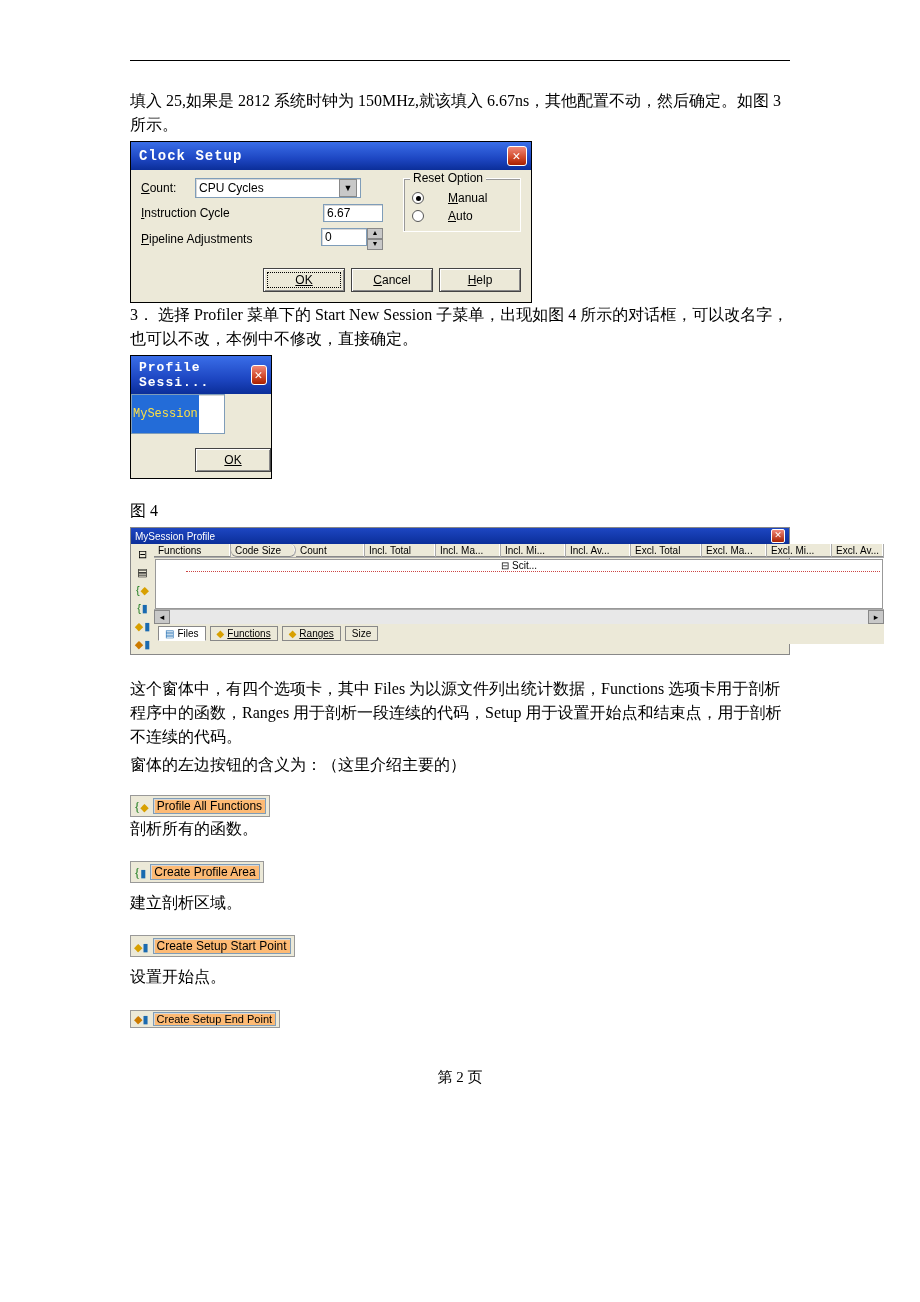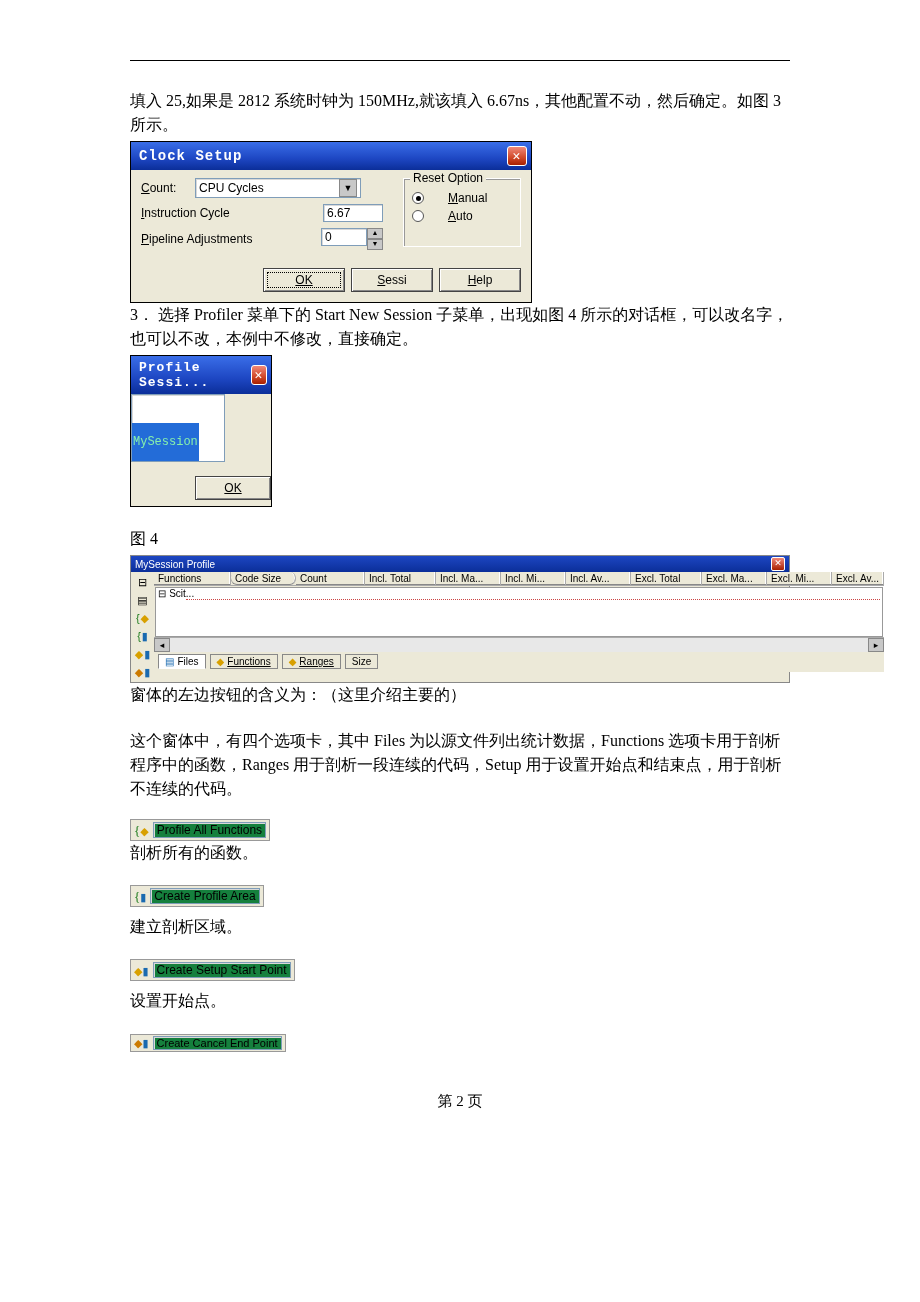--- a/index.html
+++ b/index.html
@@ -75,21 +75,21 @@
   .spin-wrap { display: flex; }
   .spin-btns { display: flex; flex-direction: column; }
   .spin-btns div {
     width: 14px; height: 9px; background: #c8c8c8;
     border: 1px solid #888; font-size: 7px; line-height: 7px;
     text-align: center;
   }
   .fieldset {
     border: 1px solid #fff;
     box-shadow: inset 1px 1px 0 #999;
-    padding: 8px 8px 19px 8px;
+    padding: 8px 8px 4px 8px;
     position: relative;
     width: 100px;
   }
   .fieldset-legend {
     position: absolute; top: -8px; left: 6px;
     background: #ece9d8; padding: 0 3px; font-size: 12px;
   }
   .radio-row { display: flex; align-items: center; gap: 24px; margin: 4px 0; }
   .radio {
     width: 12px; height: 12px; border-radius: 50%;
@@ -111,25 +111,24 @@
     font-size: 12px;
     display: inline-flex; align-items: center; justify-content: center;
     padding: 0 10px;
   }
   .btn.default { outline: 1px dotted #000; outline-offset: -5px; }
   .sel-input {
     background: #fff; border: 1px solid #7f9db9; box-shadow: inset 1px 1px 0 #d8d8d8;
     padding: 0; width: 92px;
   }
   .sel-text {
-    background: #236cd8; color: #86efac;
+    background: #236cd8; color: #fde047;
     font-family: "Courier New", monospace;
     font-size: 12px; padding: 12px 1px;
     display: inline-block;
-    margin-top: 28px;
   }
 
   
   .prof-win { border: 1px solid #888; font-size: 10px; }
   .prof-title {
     background: linear-gradient(#1d46c2, #0b2e99);
     color: #fff; padding: 1px 4px;
     display: flex; justify-content: space-between; align-items: center;
     font-family: Tahoma, sans-serif;
   }
@@ -146,21 +145,21 @@
   .prof-main { flex: 1; display: flex; flex-direction: column; }
   .prof-hdr {
     display: flex;
     background: #ece9d8; border-bottom: 1px solid #aaa;
   }
   .colh {
     border-right: 1px solid #aaa; padding: 1px 4px; font-family: Tahoma, sans-serif;
     white-space: nowrap; box-shadow: inset 0 -1px 0 #888, inset -1px 0 0 #fff;
   }
   .prof-rows { background: #fff; height: 48px; overflow: hidden; border: 1px solid #999; margin: 1px 1px 0 1px; }
-  .tree-row { font-family: Tahoma, sans-serif; padding: 0 2px; font-size: 10px; }
+  .tree-row { font-family: Tahoma, sans-serif; padding: 0 2px; font-size: 10px; text-align: center; }
   .tree-dots {
     height: 1px; border-top: 1px dotted #c44;
     margin: 0 2px 0 30px;
   }
   .hscroll {
     height: 14px; background: #ece9d8; border-top: 1px solid #aaa;
     display: flex; align-items: stretch;
   }
   .hscroll .cap {
     width: 14px; background: #c8c8c8; border: 1px solid #888;
@@ -176,21 +175,21 @@
     font-family: Tahoma, sans-serif; display: inline-flex; align-items: center; gap: 3px;
   }
   .tab.active { background: #fff; border-bottom-color: #fff; }
 
   
   .tool-demo {
     display: inline-flex; align-items: center; gap: 4px; vertical-align: middle;
     border: 1px solid #999; background: #ece9d8; padding: 1px 3px;
   }
   .tool-demo .lbl {
-    background: #15803d; border: 1px solid #7f9db9;
+    background: #fdba74; border: 1px solid #7f9db9;
     box-shadow: inset 1px 1px 0 #d8d8d8;
     font-family: Tahoma, sans-serif; font-size: 12px; padding: 0 3px;
   }
   .tip { border-left: 1px dotted #000; padding-left: 2px; }
 
   .footer { text-align: center; margin-top: 40px; font-size: 15px; }
 </style>
 </head>
 <body>
 
@@ -240,21 +239,21 @@
             <span class="underline-first">Auto</span>
           </div>
         </div>
       </div>
     </div>
     <div class="dlg-buttons">
       <div class="btn default">
           <span style="text-decoration:underline;">OK</span>
         </div>
       <div class="btn">
-          <span class="underline-first">Sessi</span>
+          <span class="underline-first">Cancel</span>
         </div>
       <div class="btn">
           <span class="underline-first">Help</span>
         </div>
     </div>
   </div>
 
   <p class="body">3．  选择 Profiler 菜单下的 Start New Session 子菜单，出现如图 4 所示的对话框，可以改名字，也可以不改，本例中不修改，直接确定。</p>
 
   <div class="dlg" style="width:140px; margin-top:2px;">
@@ -347,22 +346,22 @@
               <span style="text-decoration:underline;">Ranges</span>
             </div>
           <div class="tab">
               <span>Size</span>
             </div>
         </div>
       </div>
     </div>
   </div>
 
+  <p class="body" style="margin-top:22px;">这个窗体中，有四个选项卡，其中 Files 为以源文件列出统计数据，Functions 选项卡用于剖析程序中的函数，Ranges 用于剖析一段连续的代码，Setup 用于设置开始点和结束点，用于剖析不连续的代码。</p>
   <p class="body">窗体的左边按钮的含义为：（这里介绍主要的）</p>
-  <p class="body" style="margin-top:22px;">这个窗体中，有四个选项卡，其中 Files 为以源文件列出统计数据，Functions 选项卡用于剖析程序中的函数，Ranges 用于剖析一段连续的代码，Setup 用于设置开始点和结束点，用于剖析不连续的代码。</p>
 
   <div style="margin-top:18px;">
     <span class="tool-demo">
       <span class="two"><span style="color:#1a7a1a;font-size:13px;">{</span><span style="color:#d8a000;font-size:11px;">◆</span></span>
       <span class="tip lbl">Profile All Functions</span>
     </span>
   </div>
   <p class="body">剖析所有的函数。</p>
 
   <div style="margin-top:20px;">
@@ -377,18 +376,18 @@
     <span class="tool-demo">
       <span class="two"><span style="color:#d8a000;font-size:11px;">◆</span><span style="color:#1a6ab0;font-size:11px;">▮</span></span>
       <span class="tip lbl">Create Setup Start Point</span>
     </span>
   </div>
   <p class="body" style="margin-top:8px;">设置开始点。</p>
 
   <div style="margin-top:20px;">
     <span class="tool-demo" style="font-size:11px;">
       <span class="two"><span style="color:#cc7a00;font-size:11px;">◆</span><span style="color:#1a6ab0;font-size:11px;">▮</span></span>
-      <span class="lbl" style="font-size:11px;">Create Cancel End Point</span>
+      <span class="lbl" style="font-size:11px;">Create Setup End Point</span>
     </span>
   </div>
 
   <div class="footer">第 2 页</div>
 </div>
 
 </body></html>

